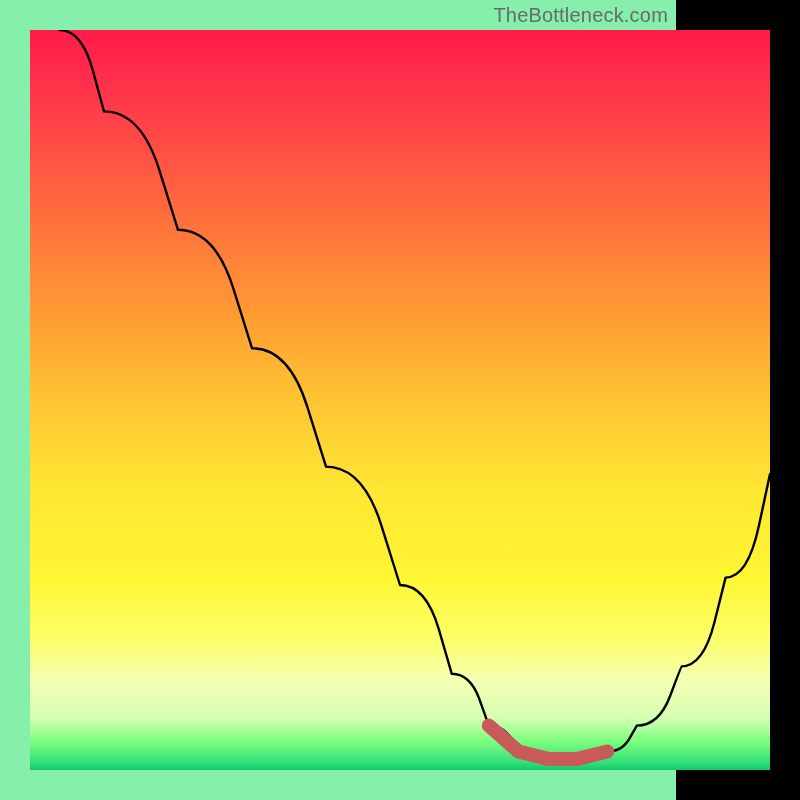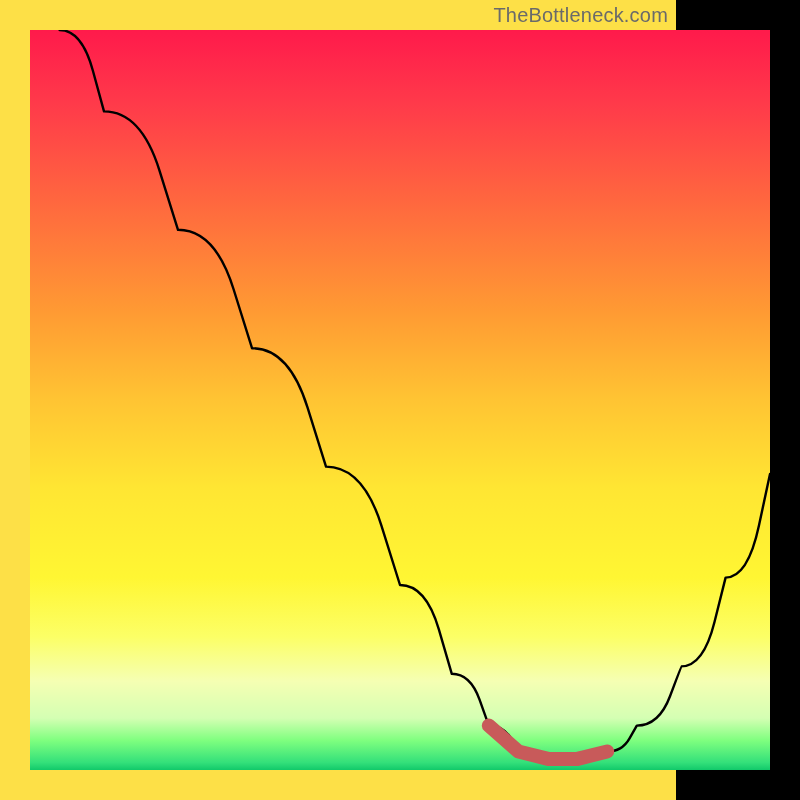--- a/index.html
+++ b/index.html
@@ -8,21 +8,21 @@
     width: 800px;
     height: 800px;
     background: #000;
     overflow: hidden;
     font-family: Arial, Helvetica, sans-serif;
   }
   .stage {
     position: relative;
     width: 676px;
     height: 800px;
-    background: #fde047;
+    background: #86efac;
   }
   .plot {
     position: absolute;
     left: 30px;
     top: 30px;
     width: 740px;
     height: 740px;
     background: linear-gradient(to bottom,
       #ff1a4b 0%,
       #ff3a4a 10%,

